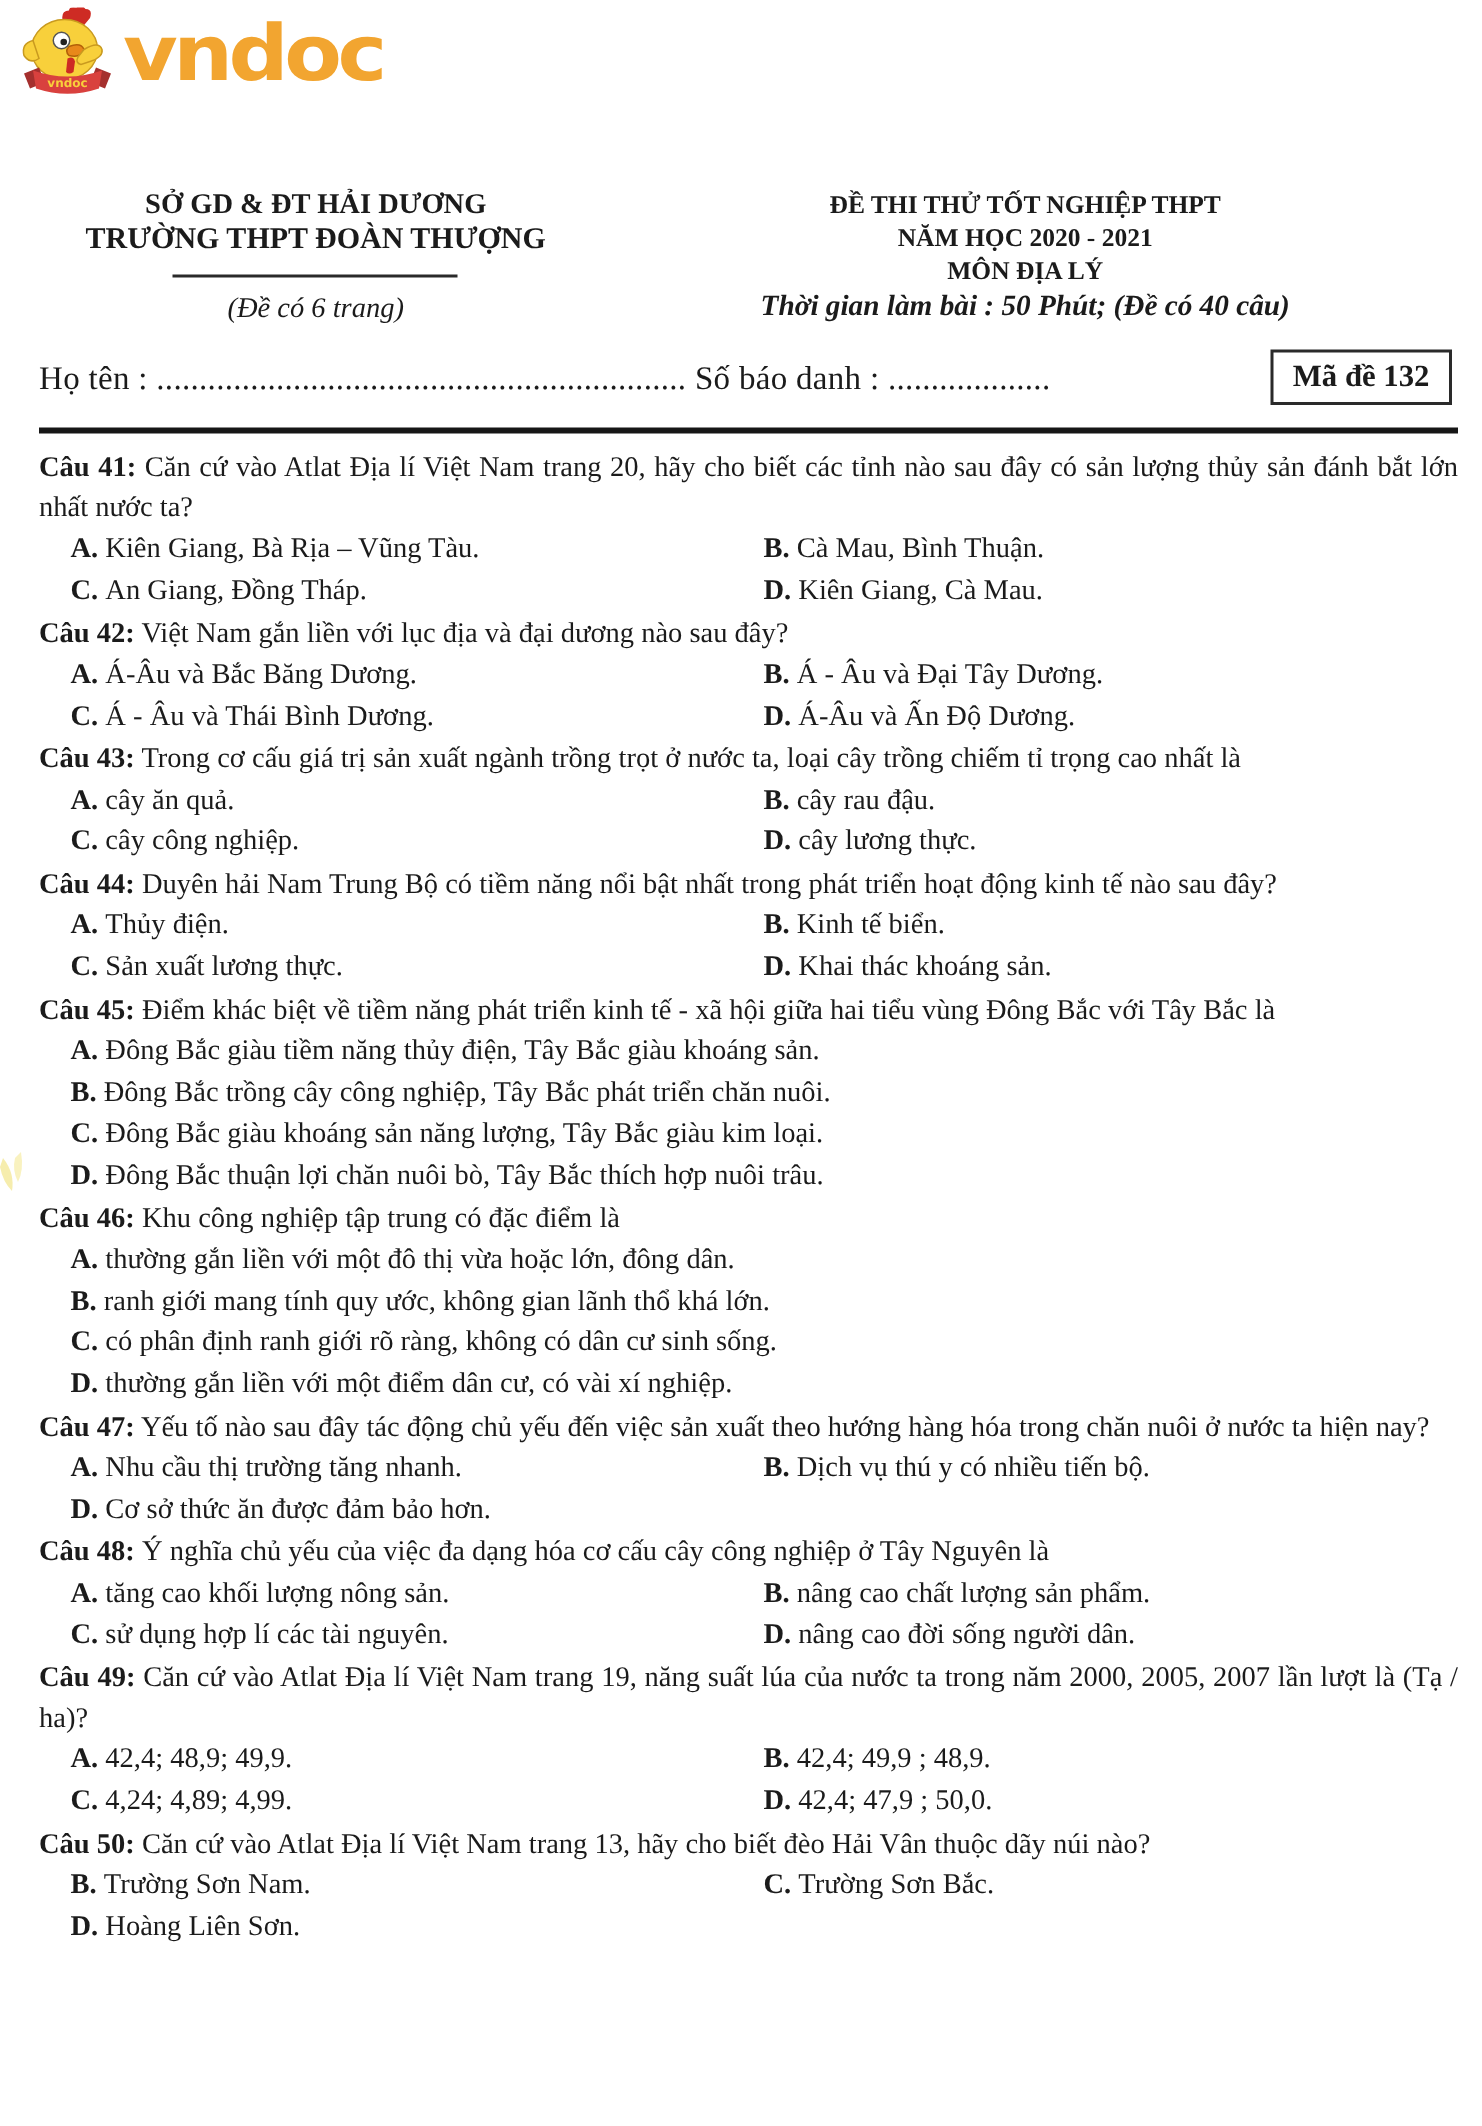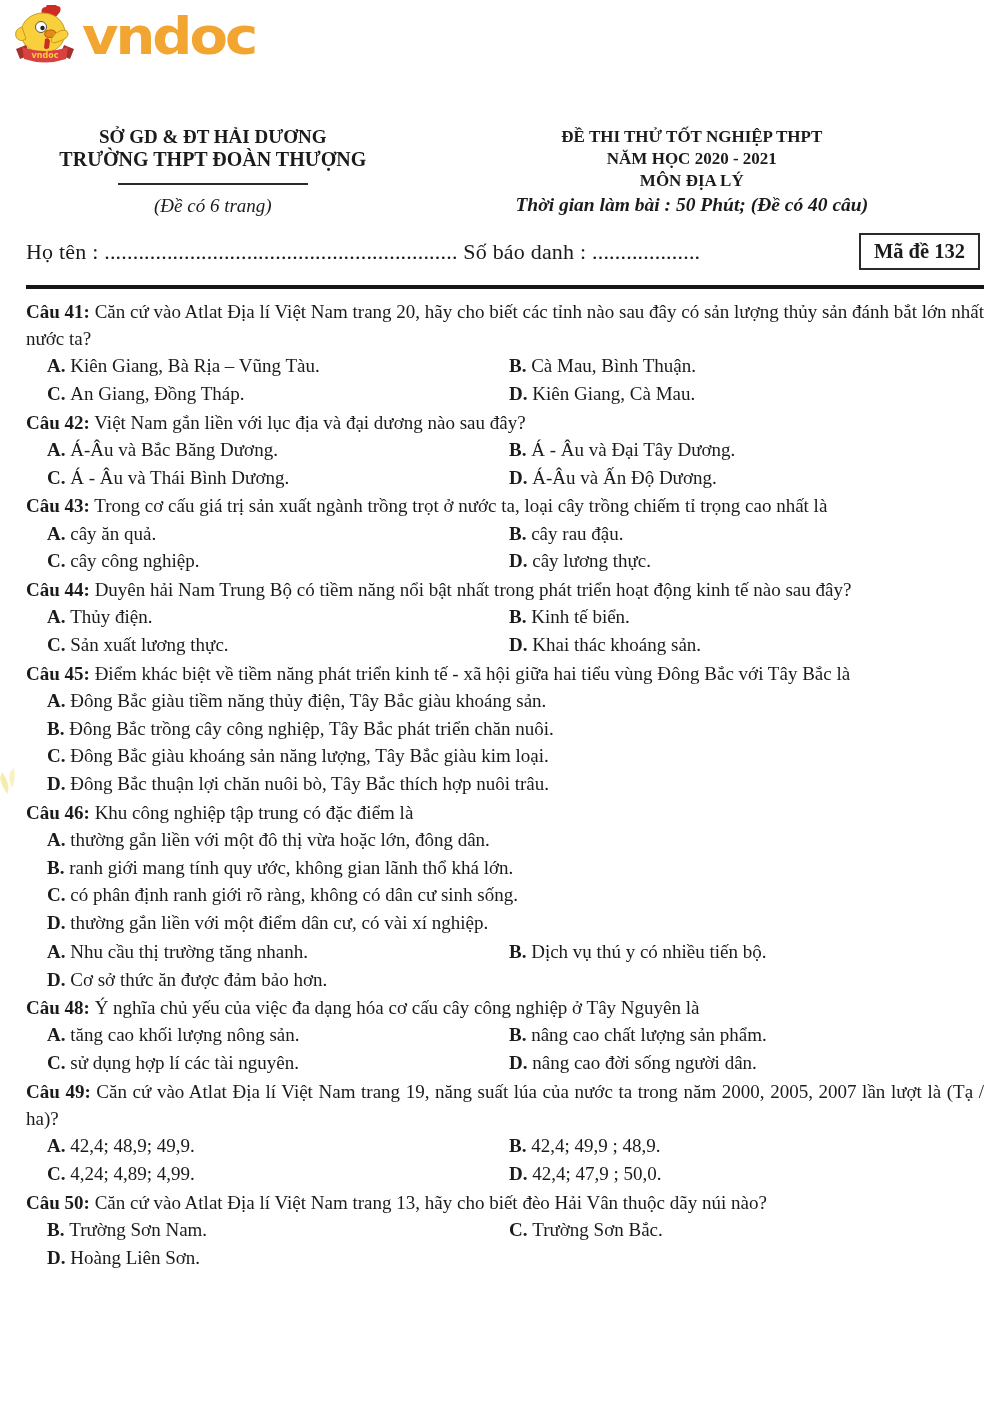--- a/index.html
+++ b/index.html
@@ -4,21 +4,21 @@
 <style>
   html, body { margin:0; padding:0; }
   body {
     width:988px; height:1417px;
     background:#ffffff;
     font-family:"Liberation Serif", serif;
     color:#1b1b1b;
     position:relative;
     overflow:hidden;
   }
-  .page { padding:0 4px 0 26px; }
+  .page { padding:0 16px 0 26px; }
 
   
   .logo { position:absolute; top:5px; left:12px; display:flex; align-items:flex-start; gap:4px; }
   .logo svg { display:block; }
   .wordmark {
     font-family:"DejaVu Sans", sans-serif;
     font-weight:800;
     font-size:56px;
     line-height:60px;
     color:#F2A530;
@@ -181,20 +181,21 @@
     <p class="stem"><b class="qlabel">Câu 46:</b><span> Khu công nghiệp tập trung có đặc điểm là</span></p>
     <div class="options cols-1">
           <div class="option"><span class="okey">A. </span><span>thường gắn liền với một đô thị vừa hoặc lớn, đông dân.</span></div>
           <div class="option"><span class="okey">B. </span><span>ranh giới mang tính quy ước, không gian lãnh thổ khá lớn.</span></div>
           <div class="option"><span class="okey">C. </span><span>có phân định ranh giới rõ ràng, không có dân cư sinh sống.</span></div>
           <div class="option"><span class="okey">D. </span><span>thường gắn liền với một điểm dân cư, có vài xí nghiệp.</span></div>
         </div>
   </div>
 
   <div class="q">
+    <p class="stem"><b class="qlabel">Câu 47:</b><span> Yếu tố nào sau đây tác động chủ yếu đến việc sản xuất theo hướng hàng hóa trong chăn nuôi ở nước ta hiện nay?</span></p>
     <div class="options cols-2">
           <div class="option"><span class="okey">A. </span><span>Nhu cầu thị trường tăng nhanh.</span></div>
           <div class="option"><span class="okey">B. </span><span>Dịch vụ thú y có nhiều tiến bộ.</span></div>
           <div class="option"><span class="okey">D. </span><span>Cơ sở thức ăn được đảm bảo hơn.</span></div>
         </div>
   </div>
 
   <div class="q">
     <p class="stem"><b class="qlabel">Câu 48:</b><span> Ý nghĩa chủ yếu của việc đa dạng hóa cơ cấu cây công nghiệp ở Tây Nguyên là</span></p>
     <div class="options cols-2">

